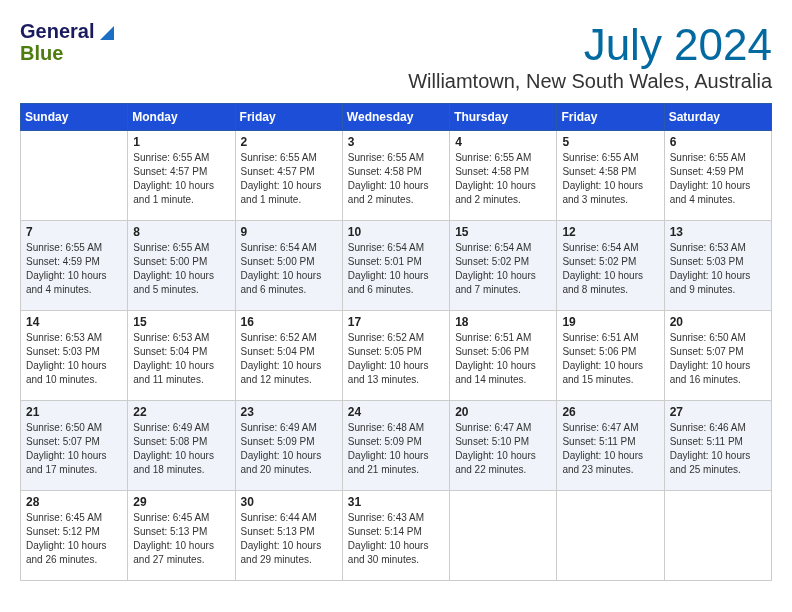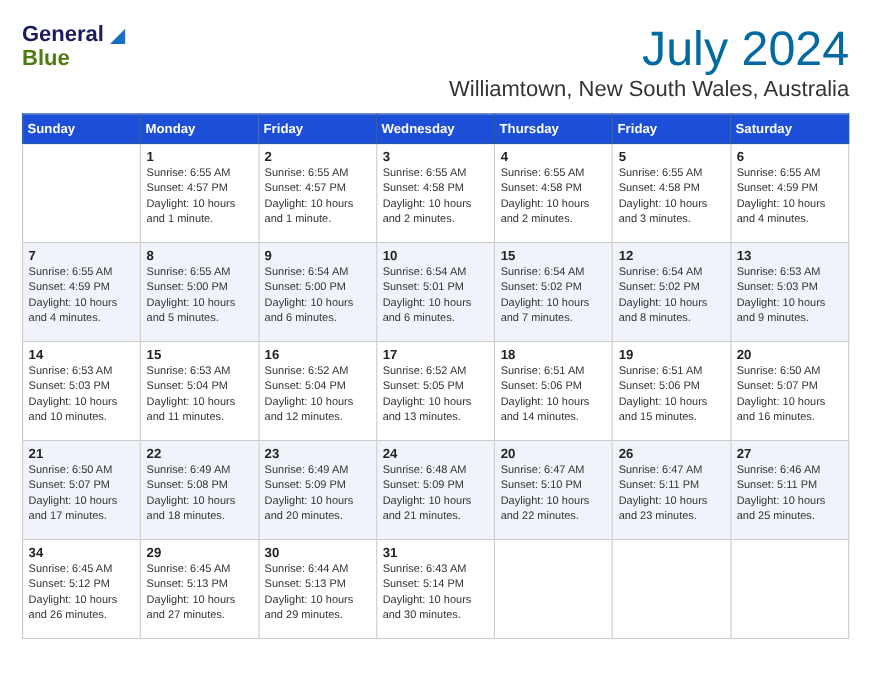--- a/index.html
+++ b/index.html
@@ -312,21 +312,21 @@
         <td>
           <span class="day-number">27</span>
           <div class="day-info" style="white-space: pre-line;">Sunrise: 6:46 AM
 Sunset: 5:11 PM
 Daylight: 10 hours
 and 25 minutes.</div>
         </td>
       </tr>
       <tr class="row-white">
         <td>
-          <span class="day-number">34</span>
+          <span class="day-number">28</span>
           <div class="day-info" style="white-space: pre-line;">Sunrise: 6:45 AM
 Sunset: 5:12 PM
 Daylight: 10 hours
 and 26 minutes.</div>
         </td>
         <td>
           <span class="day-number">29</span>
           <div class="day-info" style="white-space: pre-line;">Sunrise: 6:45 AM
 Sunset: 5:13 PM
 Daylight: 10 hours

